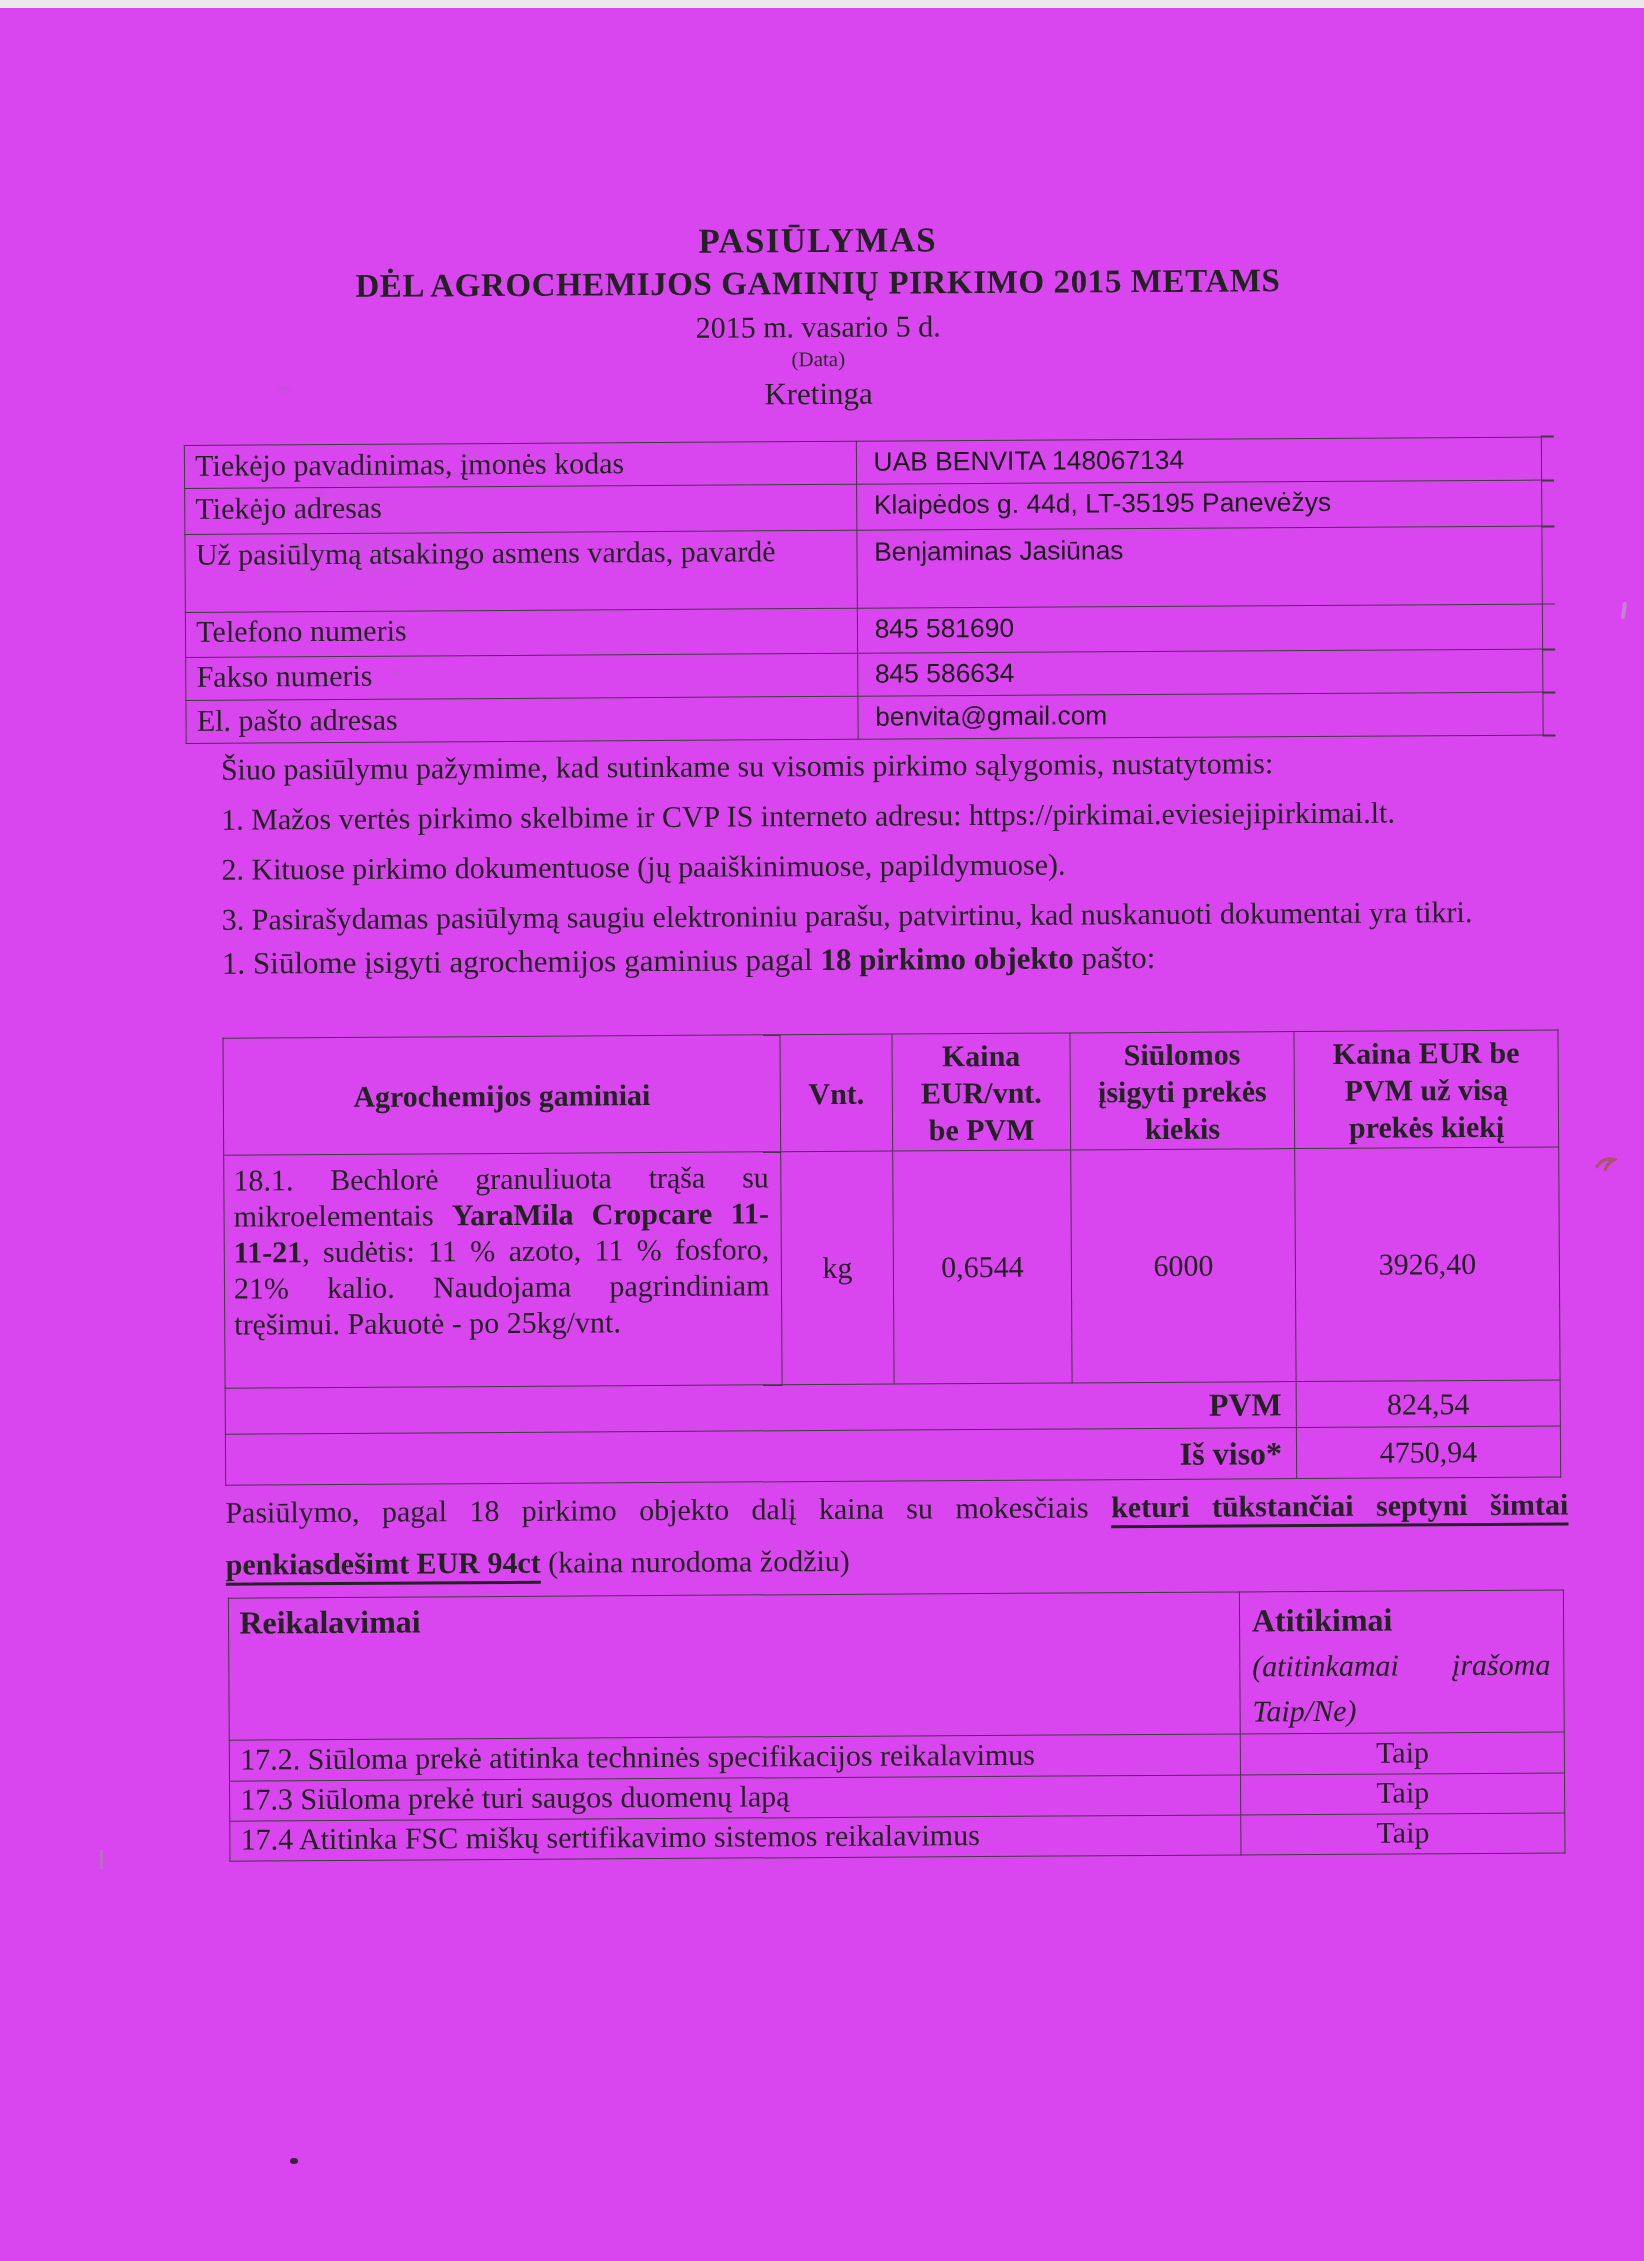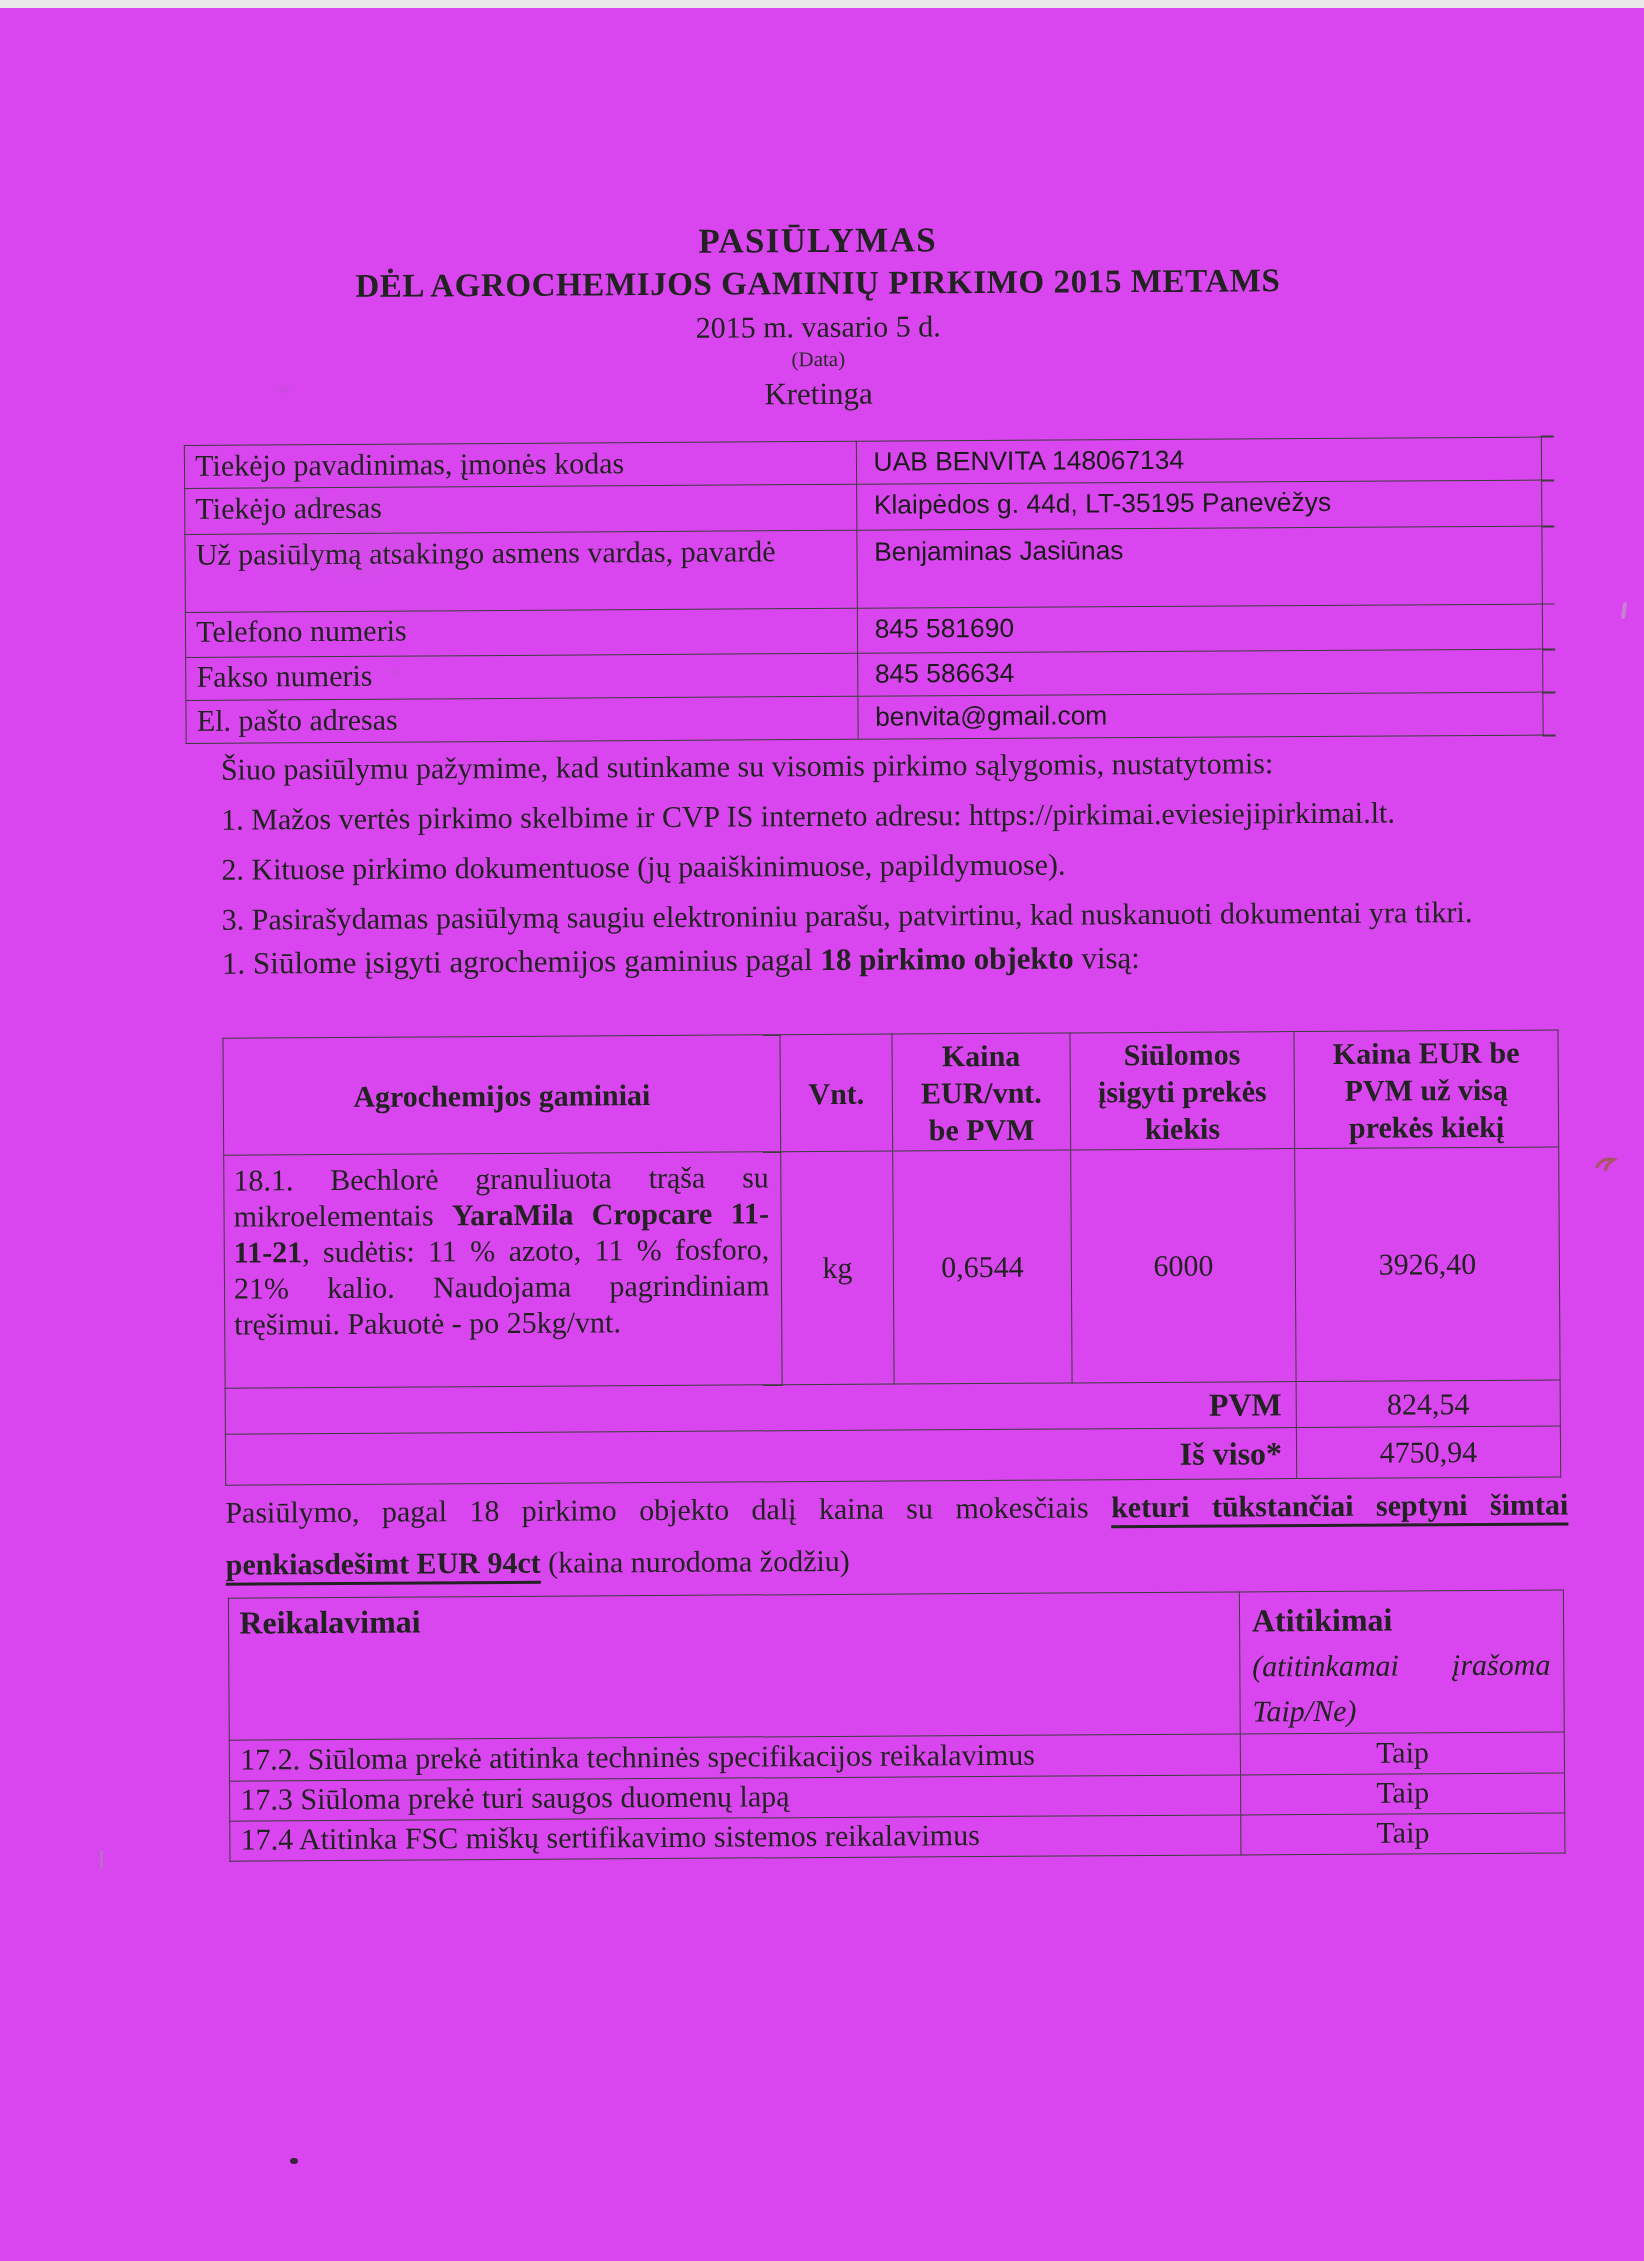--- a/index.html
+++ b/index.html
@@ -167,21 +167,21 @@
     </tbody>
       </table>
 
     <div class="agreement">
       <p>Šiuo pasiūlymu pažymime, kad sutinkame su visomis pirkimo sąlygomis, nustatytomis:</p>
       <p>1. Mažos vertės pirkimo skelbime ir  CVP IS interneto adresu: https://pirkimai.eviesiejipirkimai.lt.</p>
       <p>2. Kituose pirkimo dokumentuose (jų paaiškinimuose, papildymuose).</p>
       <p>3. Pasirašydamas pasiūlymą saugiu elektroniniu parašu, patvirtinu, kad nuskanuoti dokumentai yra tikri.</p>
     </div>
 
-    <p class="offer-line"><span>1.  Siūlome įsigyti agrochemijos gaminius pagal </span><b>18 pirkimo objekto</b><span> visą:</span></p>
+    <p class="offer-line"><span>1.  Siūlome įsigyti agrochemijos gaminius pagal </span><b>18 pirkimo objekto</b><span> pašto:</span></p>
 
     <table class="products-table">
       <colgroup>
         <col style="width:557px">
           <col style="width:112px">
           <col style="width:178px">
         <col style="width:224px">
           <col style="width:264px">
       </colgroup>
       <tbody>

